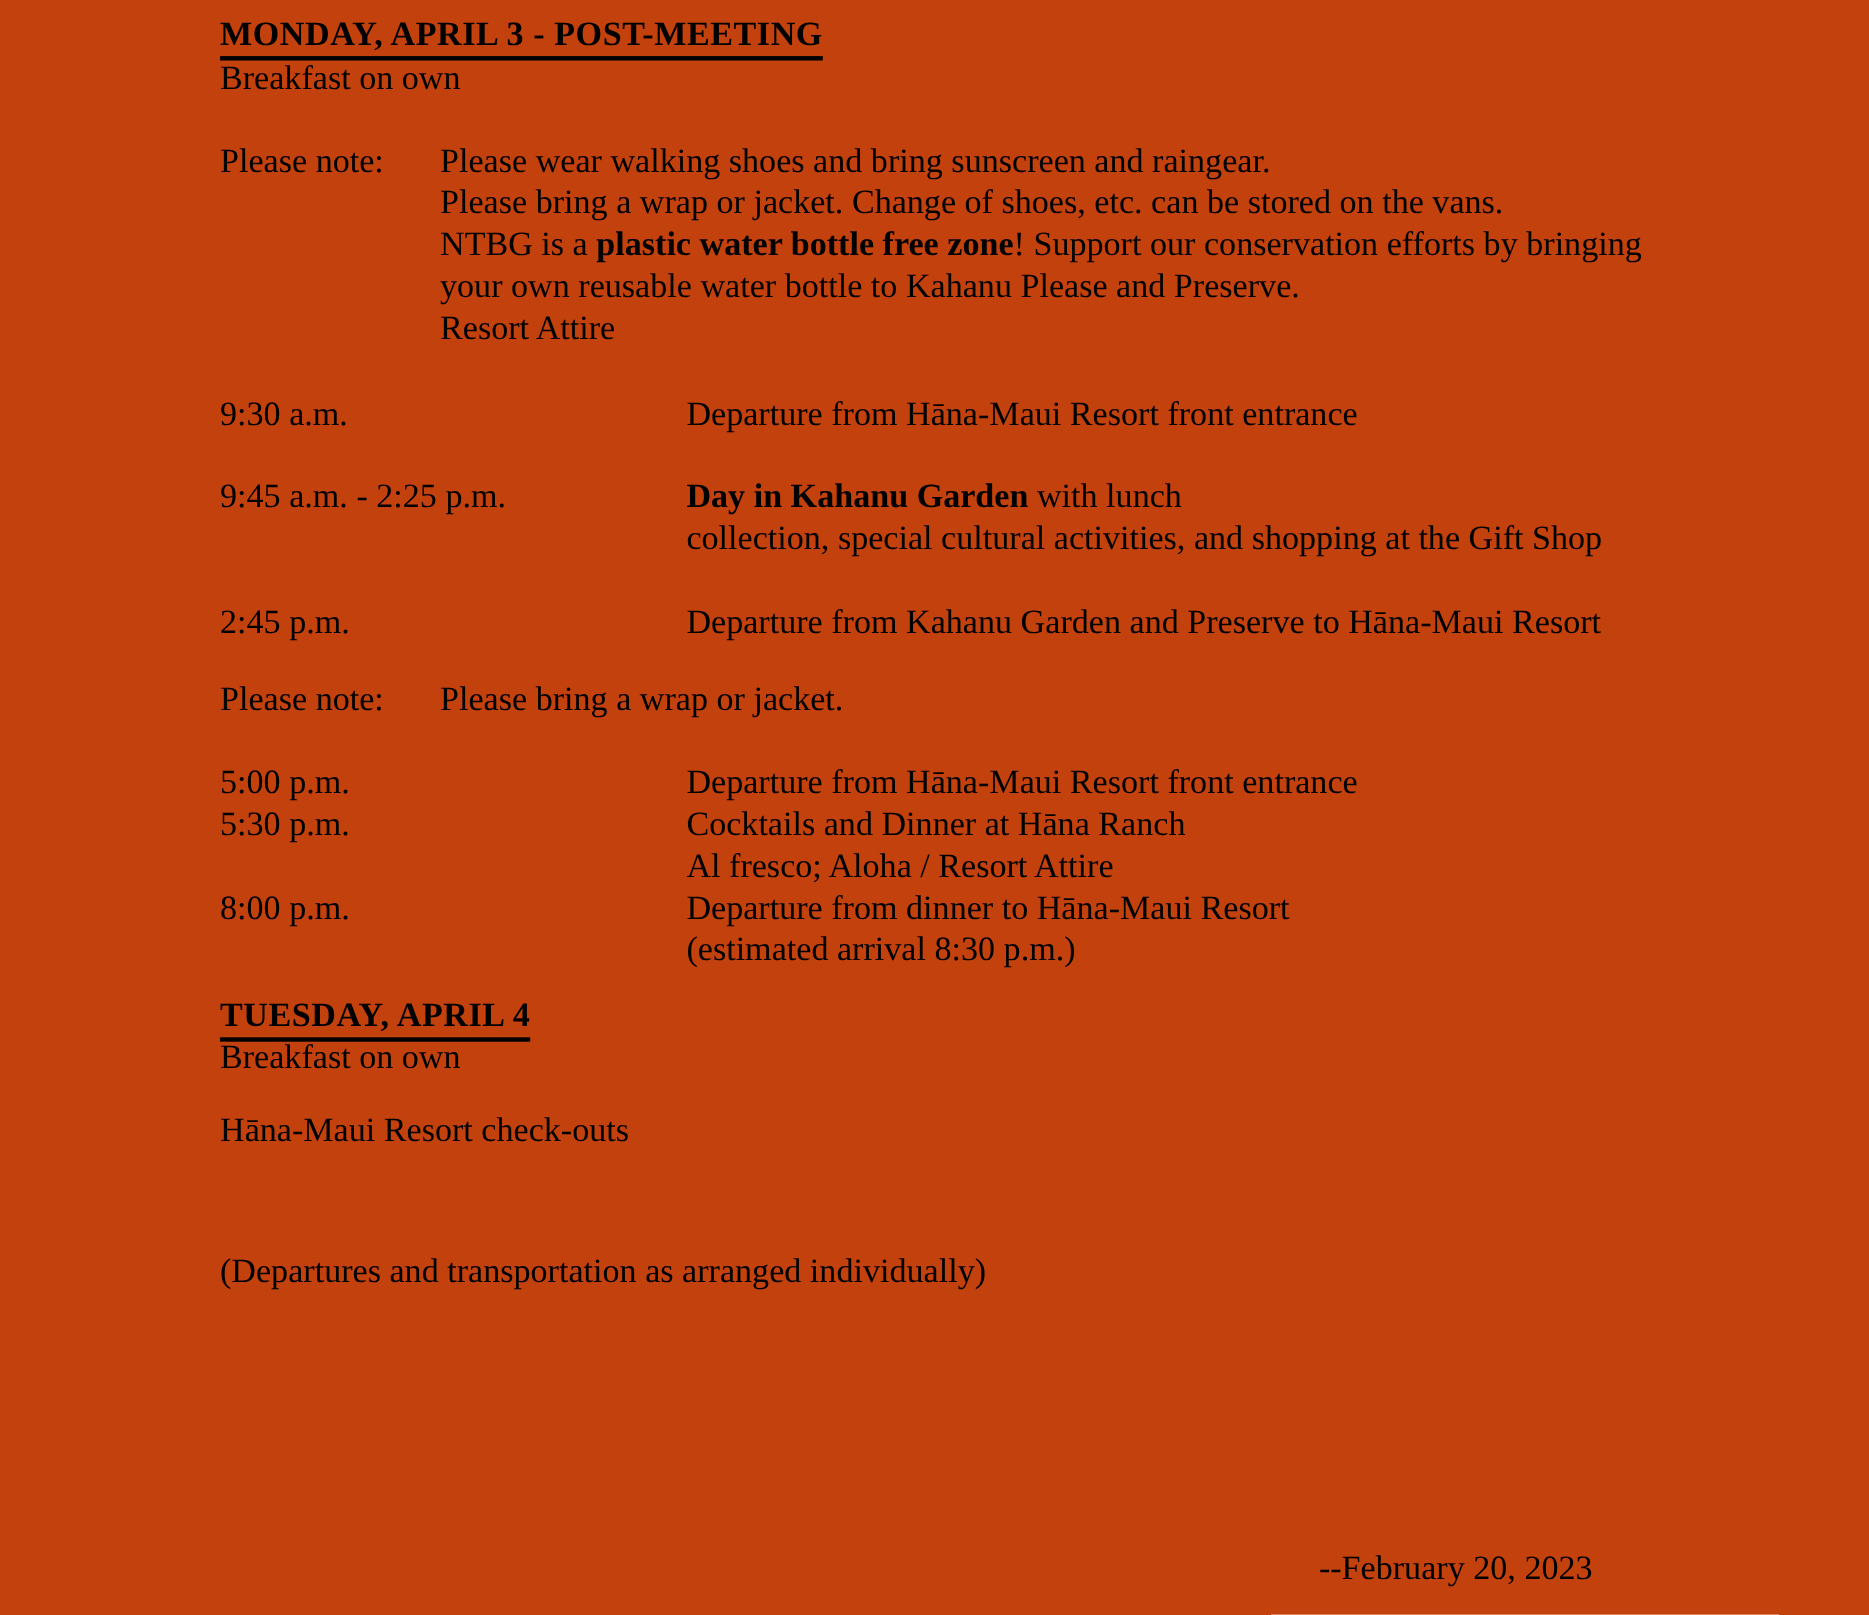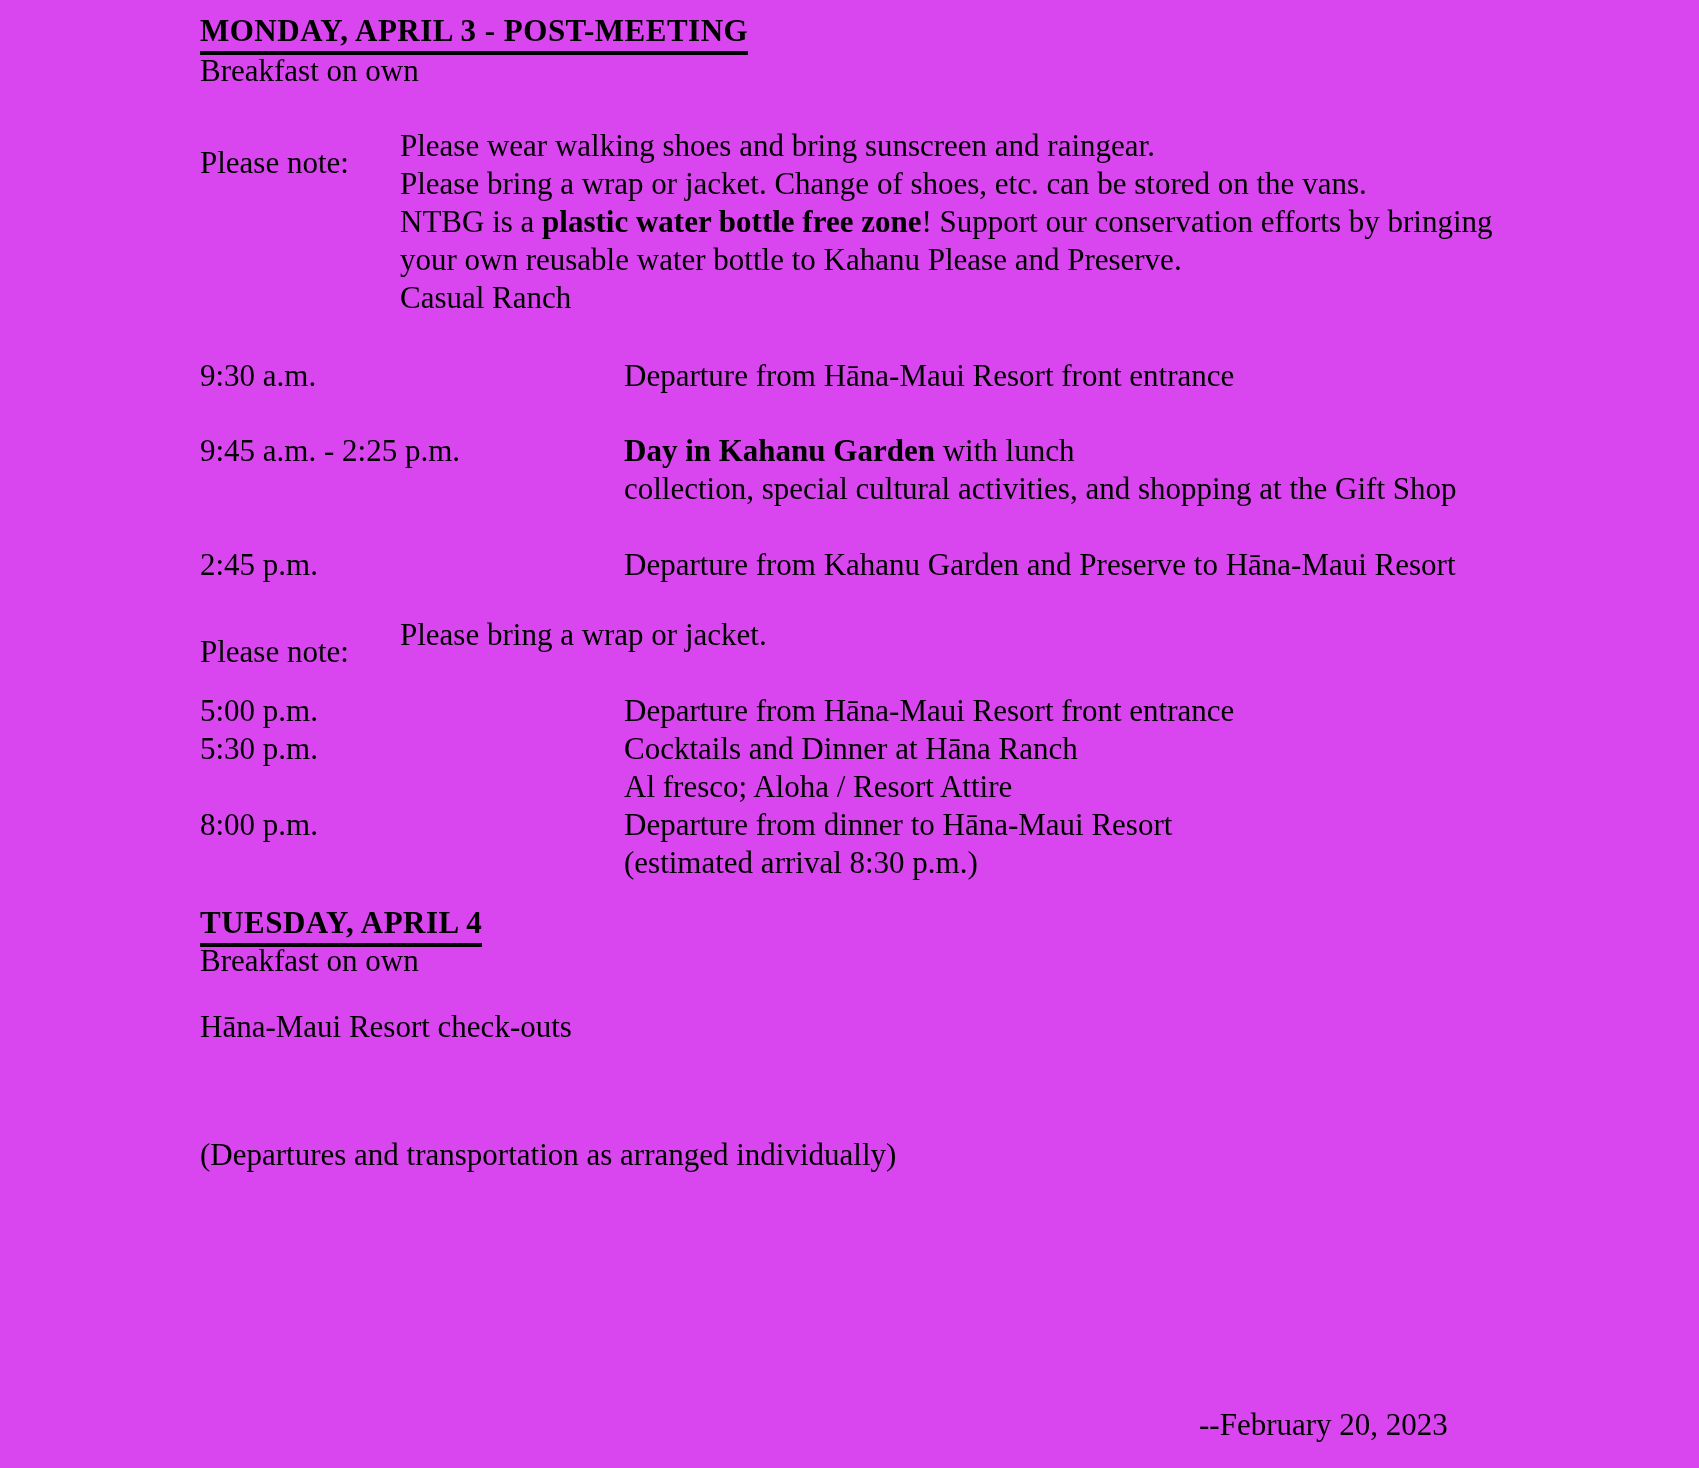--- a/index.html
+++ b/index.html
@@ -5,37 +5,37 @@
   * { margin: 0; padding: 0; box-sizing: border-box; }
   html, body {
     width: 1699px; height: 1468px;
     background: #ffffff;
     color: #000000;
     font-family: "Liberation Serif", "DejaVu Serif", serif;
     font-size: 31px;
     line-height: 38px;
     overflow: hidden;
   }
-  .page { position: relative; width: 1699px; height: 1468px; background: #d946ef; }
+  .page { position: relative; width: 1699px; height: 1468px; background: #c2410c; }
 
   .abs { position: absolute; }
 
   .heading {
     font-weight: bold;
     display: inline-block;
     border-bottom: 4px solid #000;
     padding-bottom: 1px;
     letter-spacing: 0.5px;
   }
   .italic { }
   .bold { font-weight: bold; }
 
   
   .note-row { left: 200px; width: 1460px; }
-  .note-row .note-label { position: absolute; left: 0; top: 17px; }
+  .note-row .note-label { position: absolute; left: 0; top: 0; }
   .note-row .note-text { margin-left: 200px; }
 
   
   .sched-row { left: 200px; width: 1460px; }
   .sched-row .time { position: absolute; left: 0; top: 0; }
   .sched-row .desc { margin-left: 424px; }
 
   .line { display: block; }
 </style>
 </head>
@@ -49,21 +49,21 @@
 
   <div class="abs italic" style="left:200px; top:52px;">Breakfast on own</div>
 
   <div class="abs note-row italic" style="top:127px;">
     <span class="note-label">Please note:</span>
     <div class="note-text">
       <span class="line">Please wear walking shoes and bring sunscreen and raingear.</span>
       <span class="line">Please bring a wrap or jacket. Change of shoes, etc. can be stored on the vans.</span>
       <span class="line"><span>NTBG is a </span><span class="bold">plastic water bottle free zone</span><span>! Support our conservation efforts by bringing</span></span>
       <span class="line">your own reusable water bottle to Kahanu Please and Preserve.</span>
-      <span class="line">Casual Ranch</span>
+      <span class="line">Resort Attire</span>
     </div>
   </div>
 
   <div class="abs sched-row" style="top:357px;">
     <span class="time">9:30 a.m.</span>
     <div class="desc">Departure from Hāna-Maui Resort front entrance</div>
   </div>
 
   <div class="abs sched-row" style="top:432px;">
     <span class="time">9:45 a.m. - 2:25 p.m.</span>

